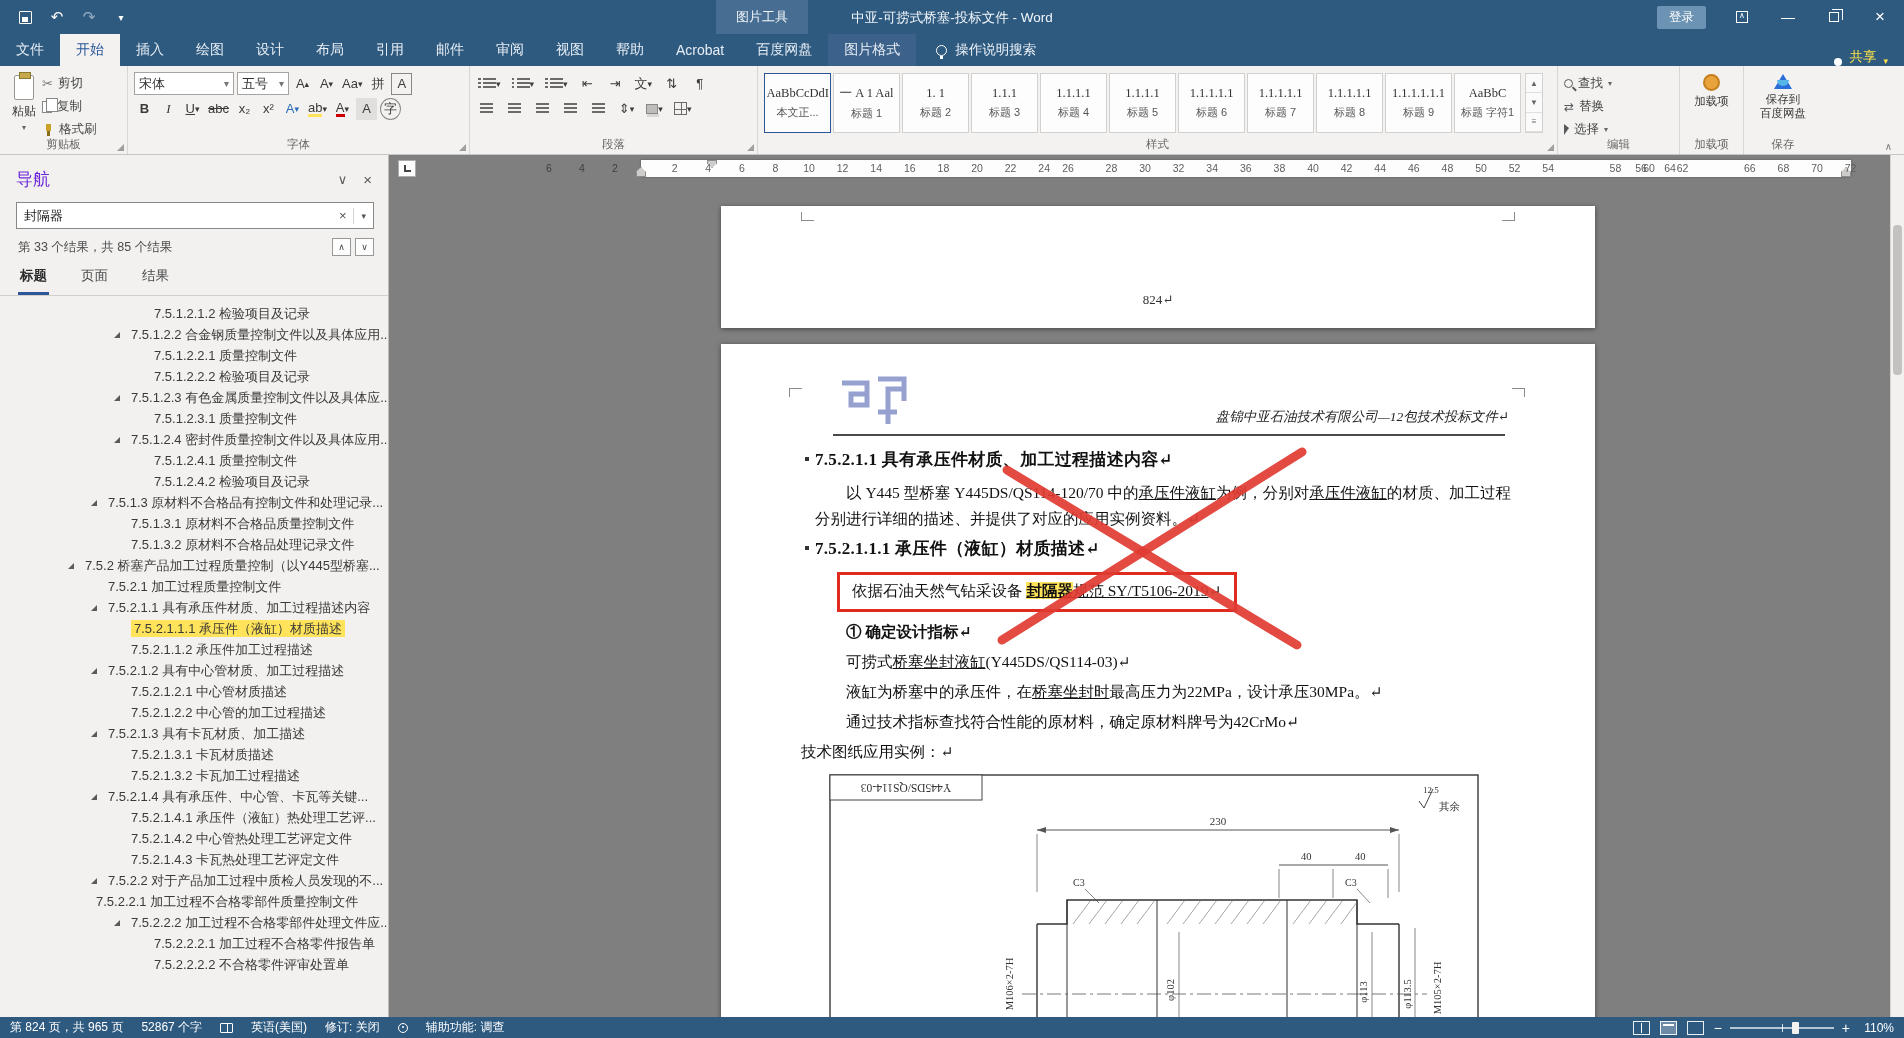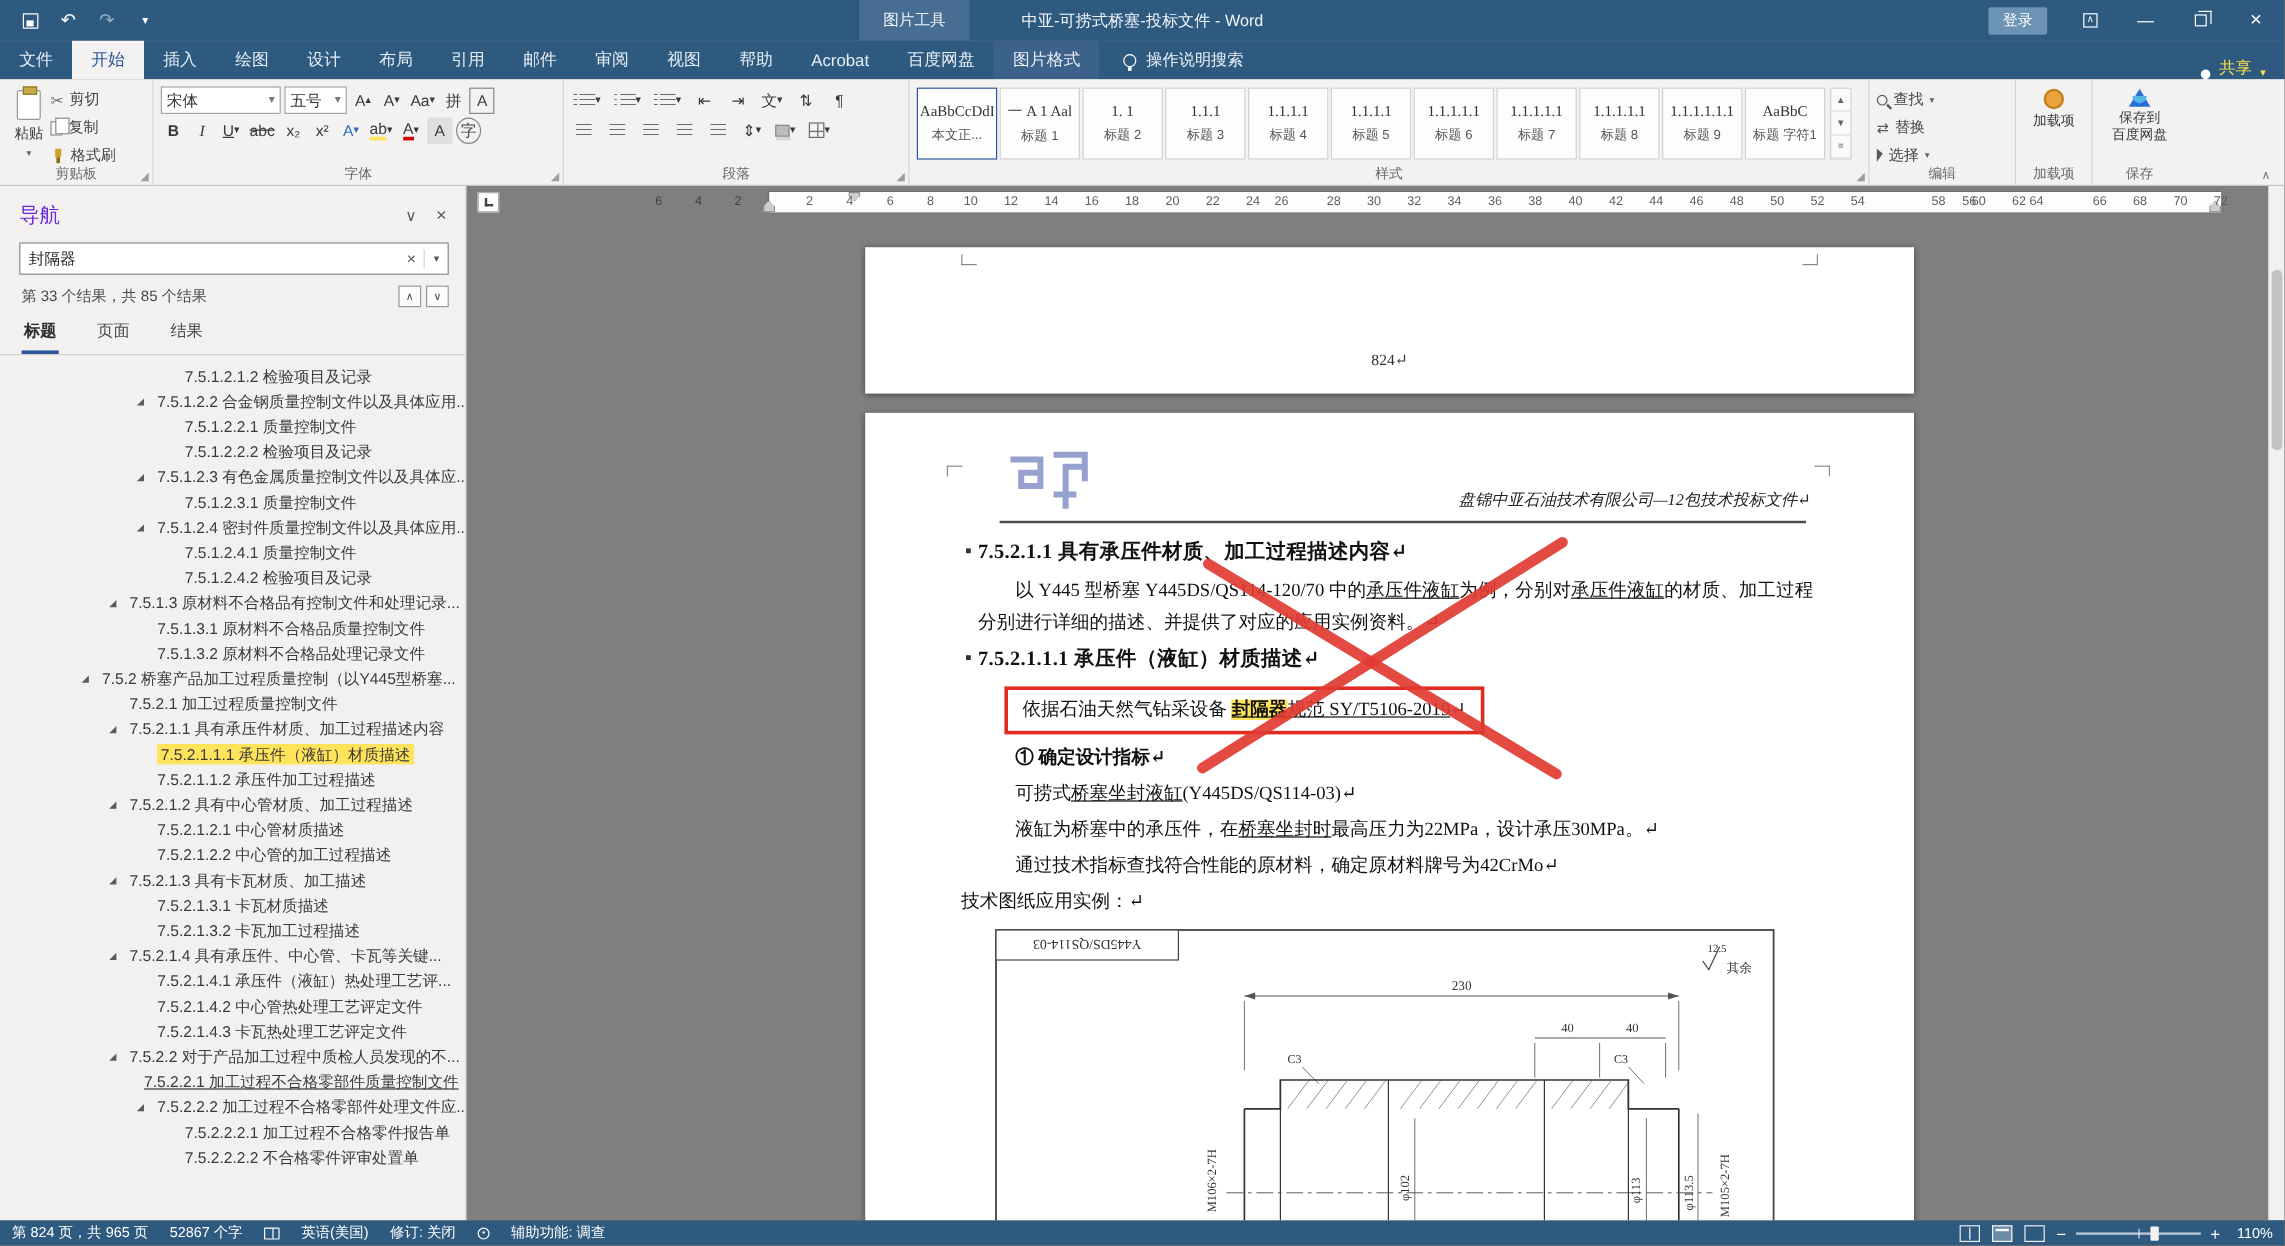--- a/index.html
+++ b/index.html
@@ -495,21 +495,21 @@
         <div class="nav-item" style="padding-left: 131px;"><span>7.5.2.1.2.1 中心管材质描述</span></div>
         <div class="nav-item" style="padding-left: 131px;"><span>7.5.2.1.2.2 中心管的加工过程描述</span></div>
         <div class="nav-item" style="padding-left: 108px;"><span class="tri" style="left: 91px;"></span><span>7.5.2.1.3 具有卡瓦材质、加工描述</span></div>
         <div class="nav-item" style="padding-left: 131px;"><span>7.5.2.1.3.1 卡瓦材质描述</span></div>
         <div class="nav-item" style="padding-left: 131px;"><span>7.5.2.1.3.2 卡瓦加工过程描述</span></div>
         <div class="nav-item" style="padding-left: 108px;"><span class="tri" style="left: 91px;"></span><span>7.5.2.1.4 具有承压件、中心管、卡瓦等关键...</span></div>
         <div class="nav-item" style="padding-left: 131px;"><span>7.5.2.1.4.1 承压件（液缸）热处理工艺评...</span></div>
         <div class="nav-item" style="padding-left: 131px;"><span>7.5.2.1.4.2 中心管热处理工艺评定文件</span></div>
         <div class="nav-item" style="padding-left: 131px;"><span>7.5.2.1.4.3 卡瓦热处理工艺评定文件</span></div>
         <div class="nav-item" style="padding-left: 108px;"><span class="tri" style="left: 91px;"></span><span>7.5.2.2 对于产品加工过程中质检人员发现的不...</span></div>
-        <div class="nav-item" style="padding-left: 120px; text-decoration: underline;"><span>7.5.2.2.1 加工过程不合格零部件质量控制文件</span></div>
+        <div class="nav-item" style="padding-left: 96px;"><span>7.5.2.2.1 加工过程不合格零部件质量控制文件</span></div>
         <div class="nav-item" style="padding-left: 131px;"><span class="tri" style="left: 114px;"></span><span>7.5.2.2.2 加工过程不合格零部件处理文件应...</span></div>
         <div class="nav-item" style="padding-left: 154px;"><span>7.5.2.2.2.1 加工过程不合格零件报告单</span></div>
         <div class="nav-item" style="padding-left: 154px;"><span>7.5.2.2.2.2 不合格零件评审处置单</span></div>
       </div>
   </div>
 
   <div class="canvas">
 
     <div class="ruler">
       <div class="ruler-band"></div>
@@ -546,21 +546,21 @@
         <span class="rnum" style="left: 991.2px;">44</span>
         <span class="rnum" style="left: 1024.8px;">46</span>
         <span class="rnum" style="left: 1058.4px;">48</span>
         <span class="rnum" style="left: 1092px; text-align: center;">50</span>
         <span class="rnum" style="left: 1125.6px;">52</span>
         <span class="rnum" style="left: 1159.2px;">54</span>
         <span class="rnum" style="left: 1232px; padding-left: 40px;">56</span>
         <span class="rnum" style="left: 1226.4px;">58</span>
         <span class="rnum" style="left: 1260px;">60</span>
         <span class="rnum" style="left: 1293.6px;">62</span>
-        <span class="rnum" style="left: 1308px;">64</span>
+        <span class="rnum" style="left: 1281px;">64</span>
         <span class="rnum" style="left: 1360.8px;">66</span>
         <span class="rnum" style="left: 1394.4px;">68</span>
         <span class="rnum" style="left: 1428px;">70</span>
         <span class="rnum" style="left: 1461.6px;">72</span>
       </div>
 
     <div class="page page1">
       <div class="cm l" style="left:80px;top:6px"></div>
       <div class="cm r" style="right:80px;top:6px"></div>
       <div class="pgnum">824↵</div>

